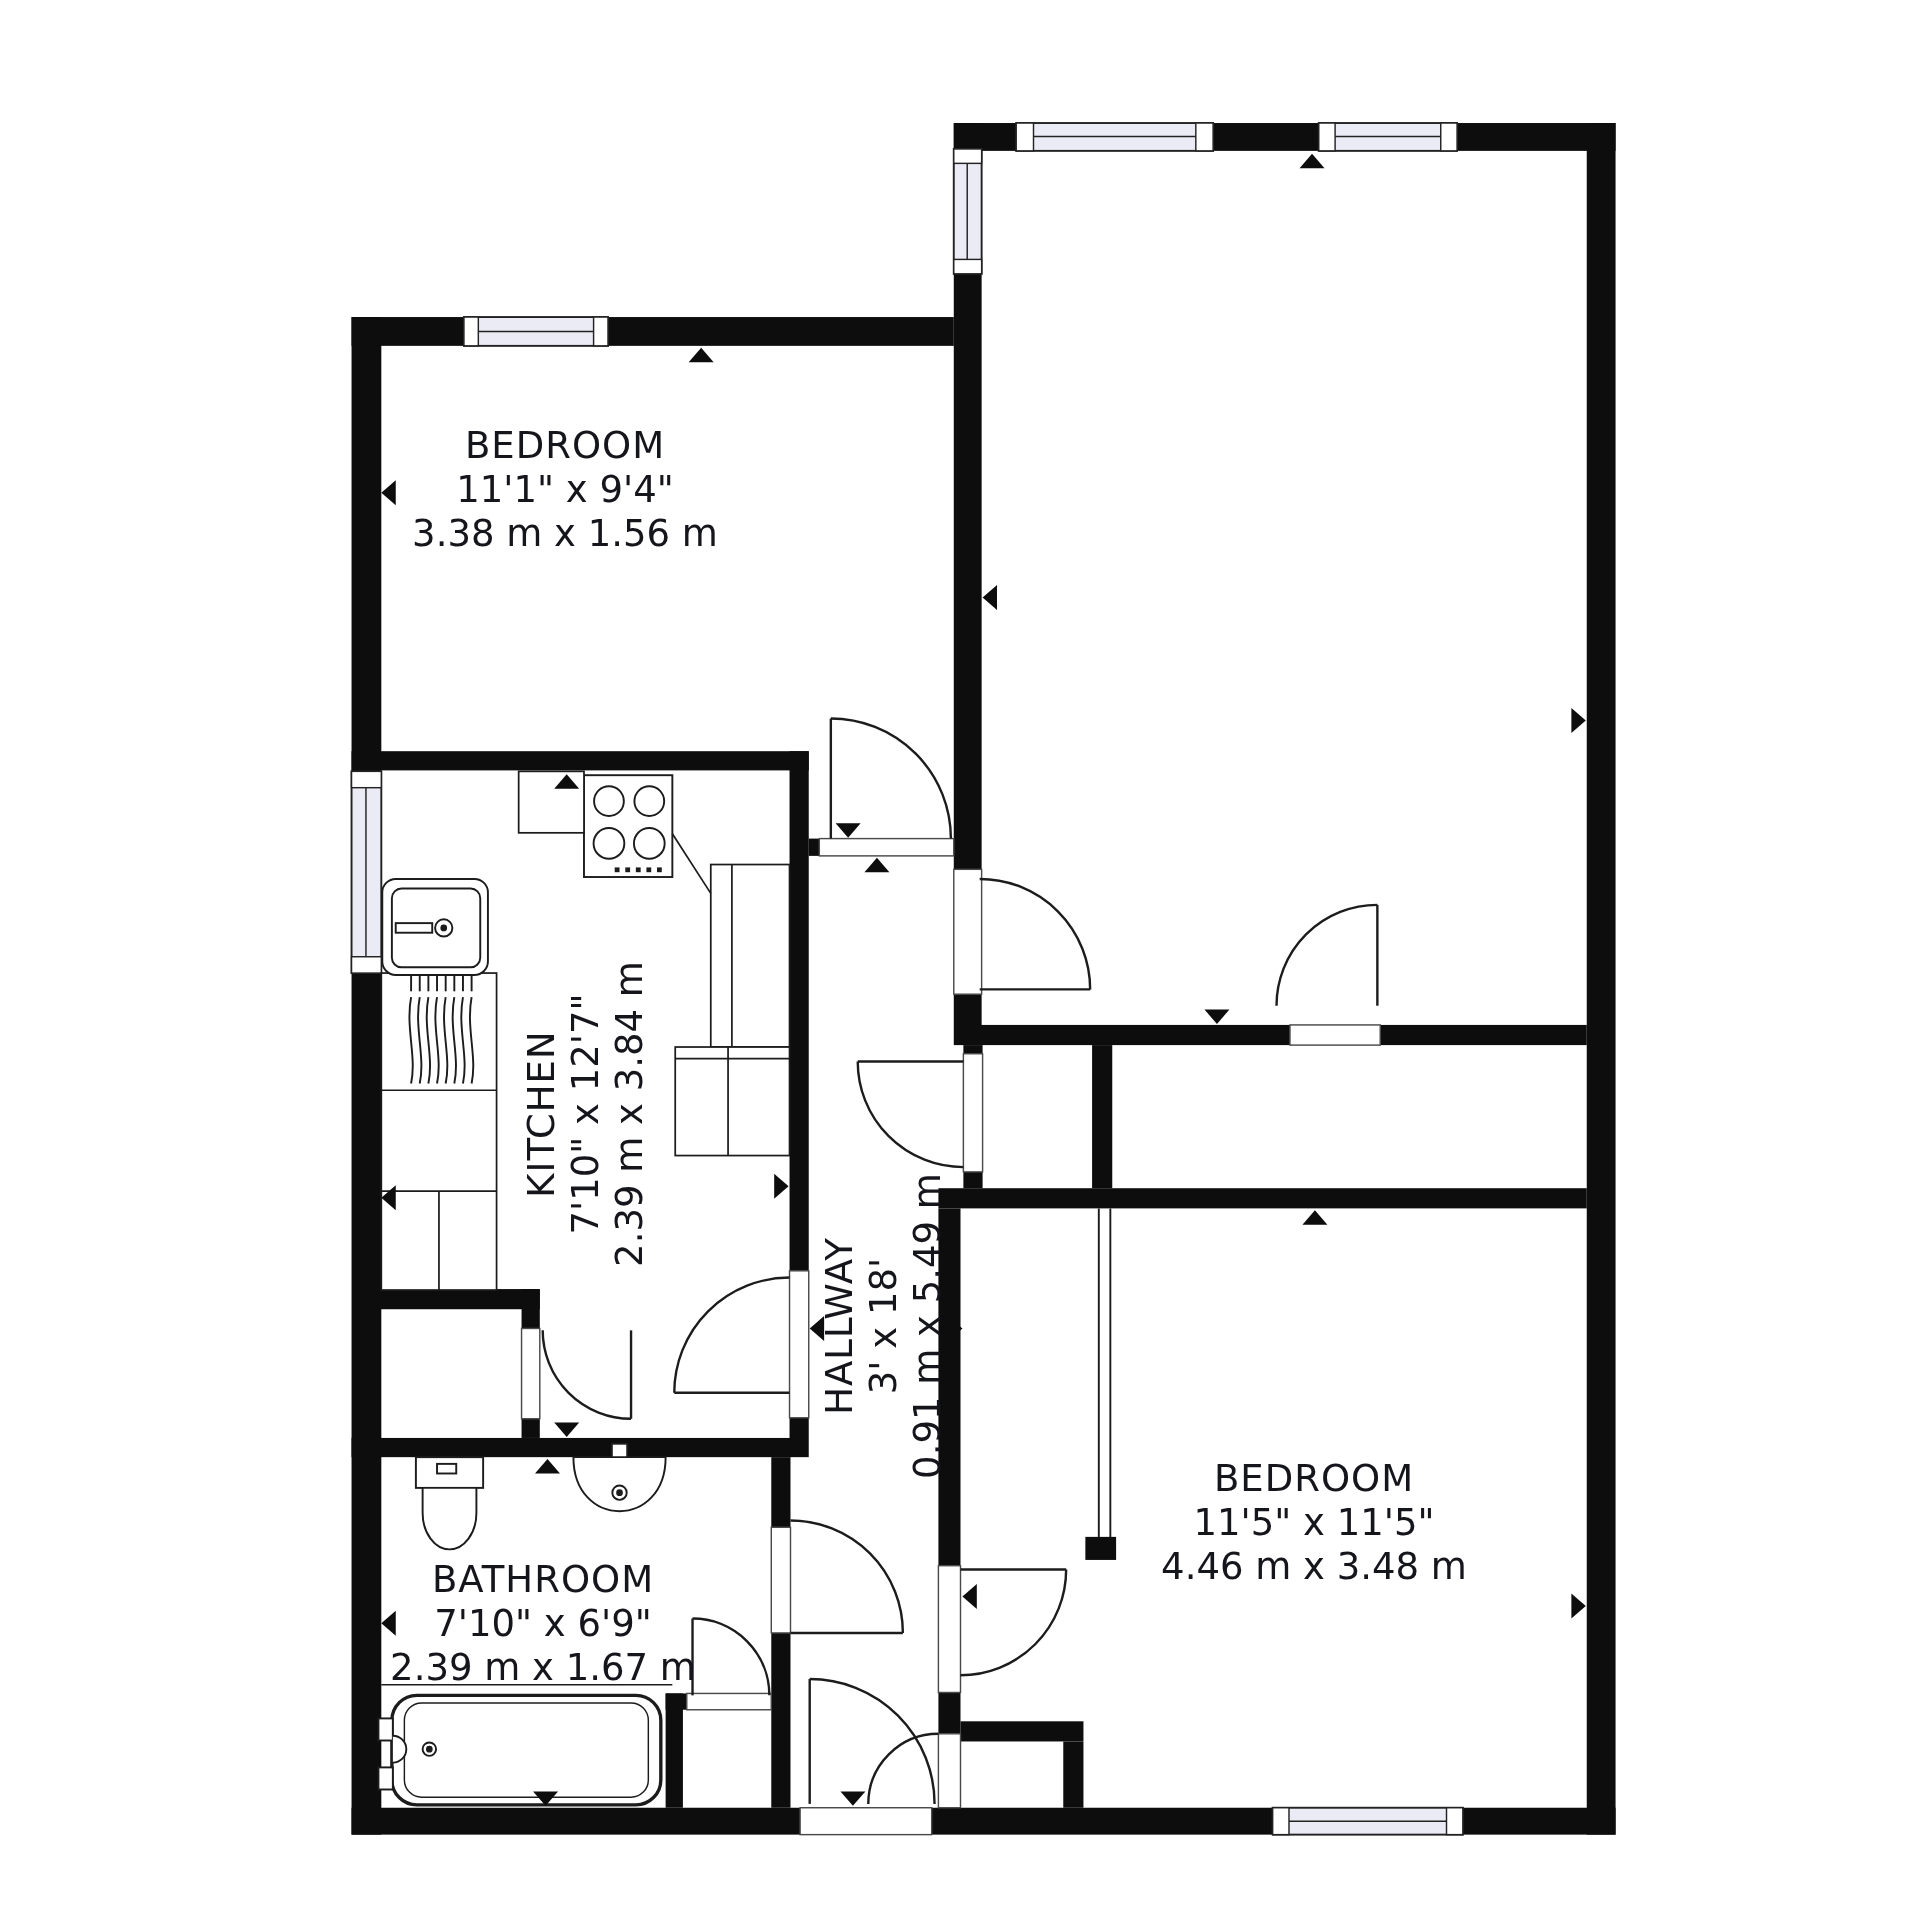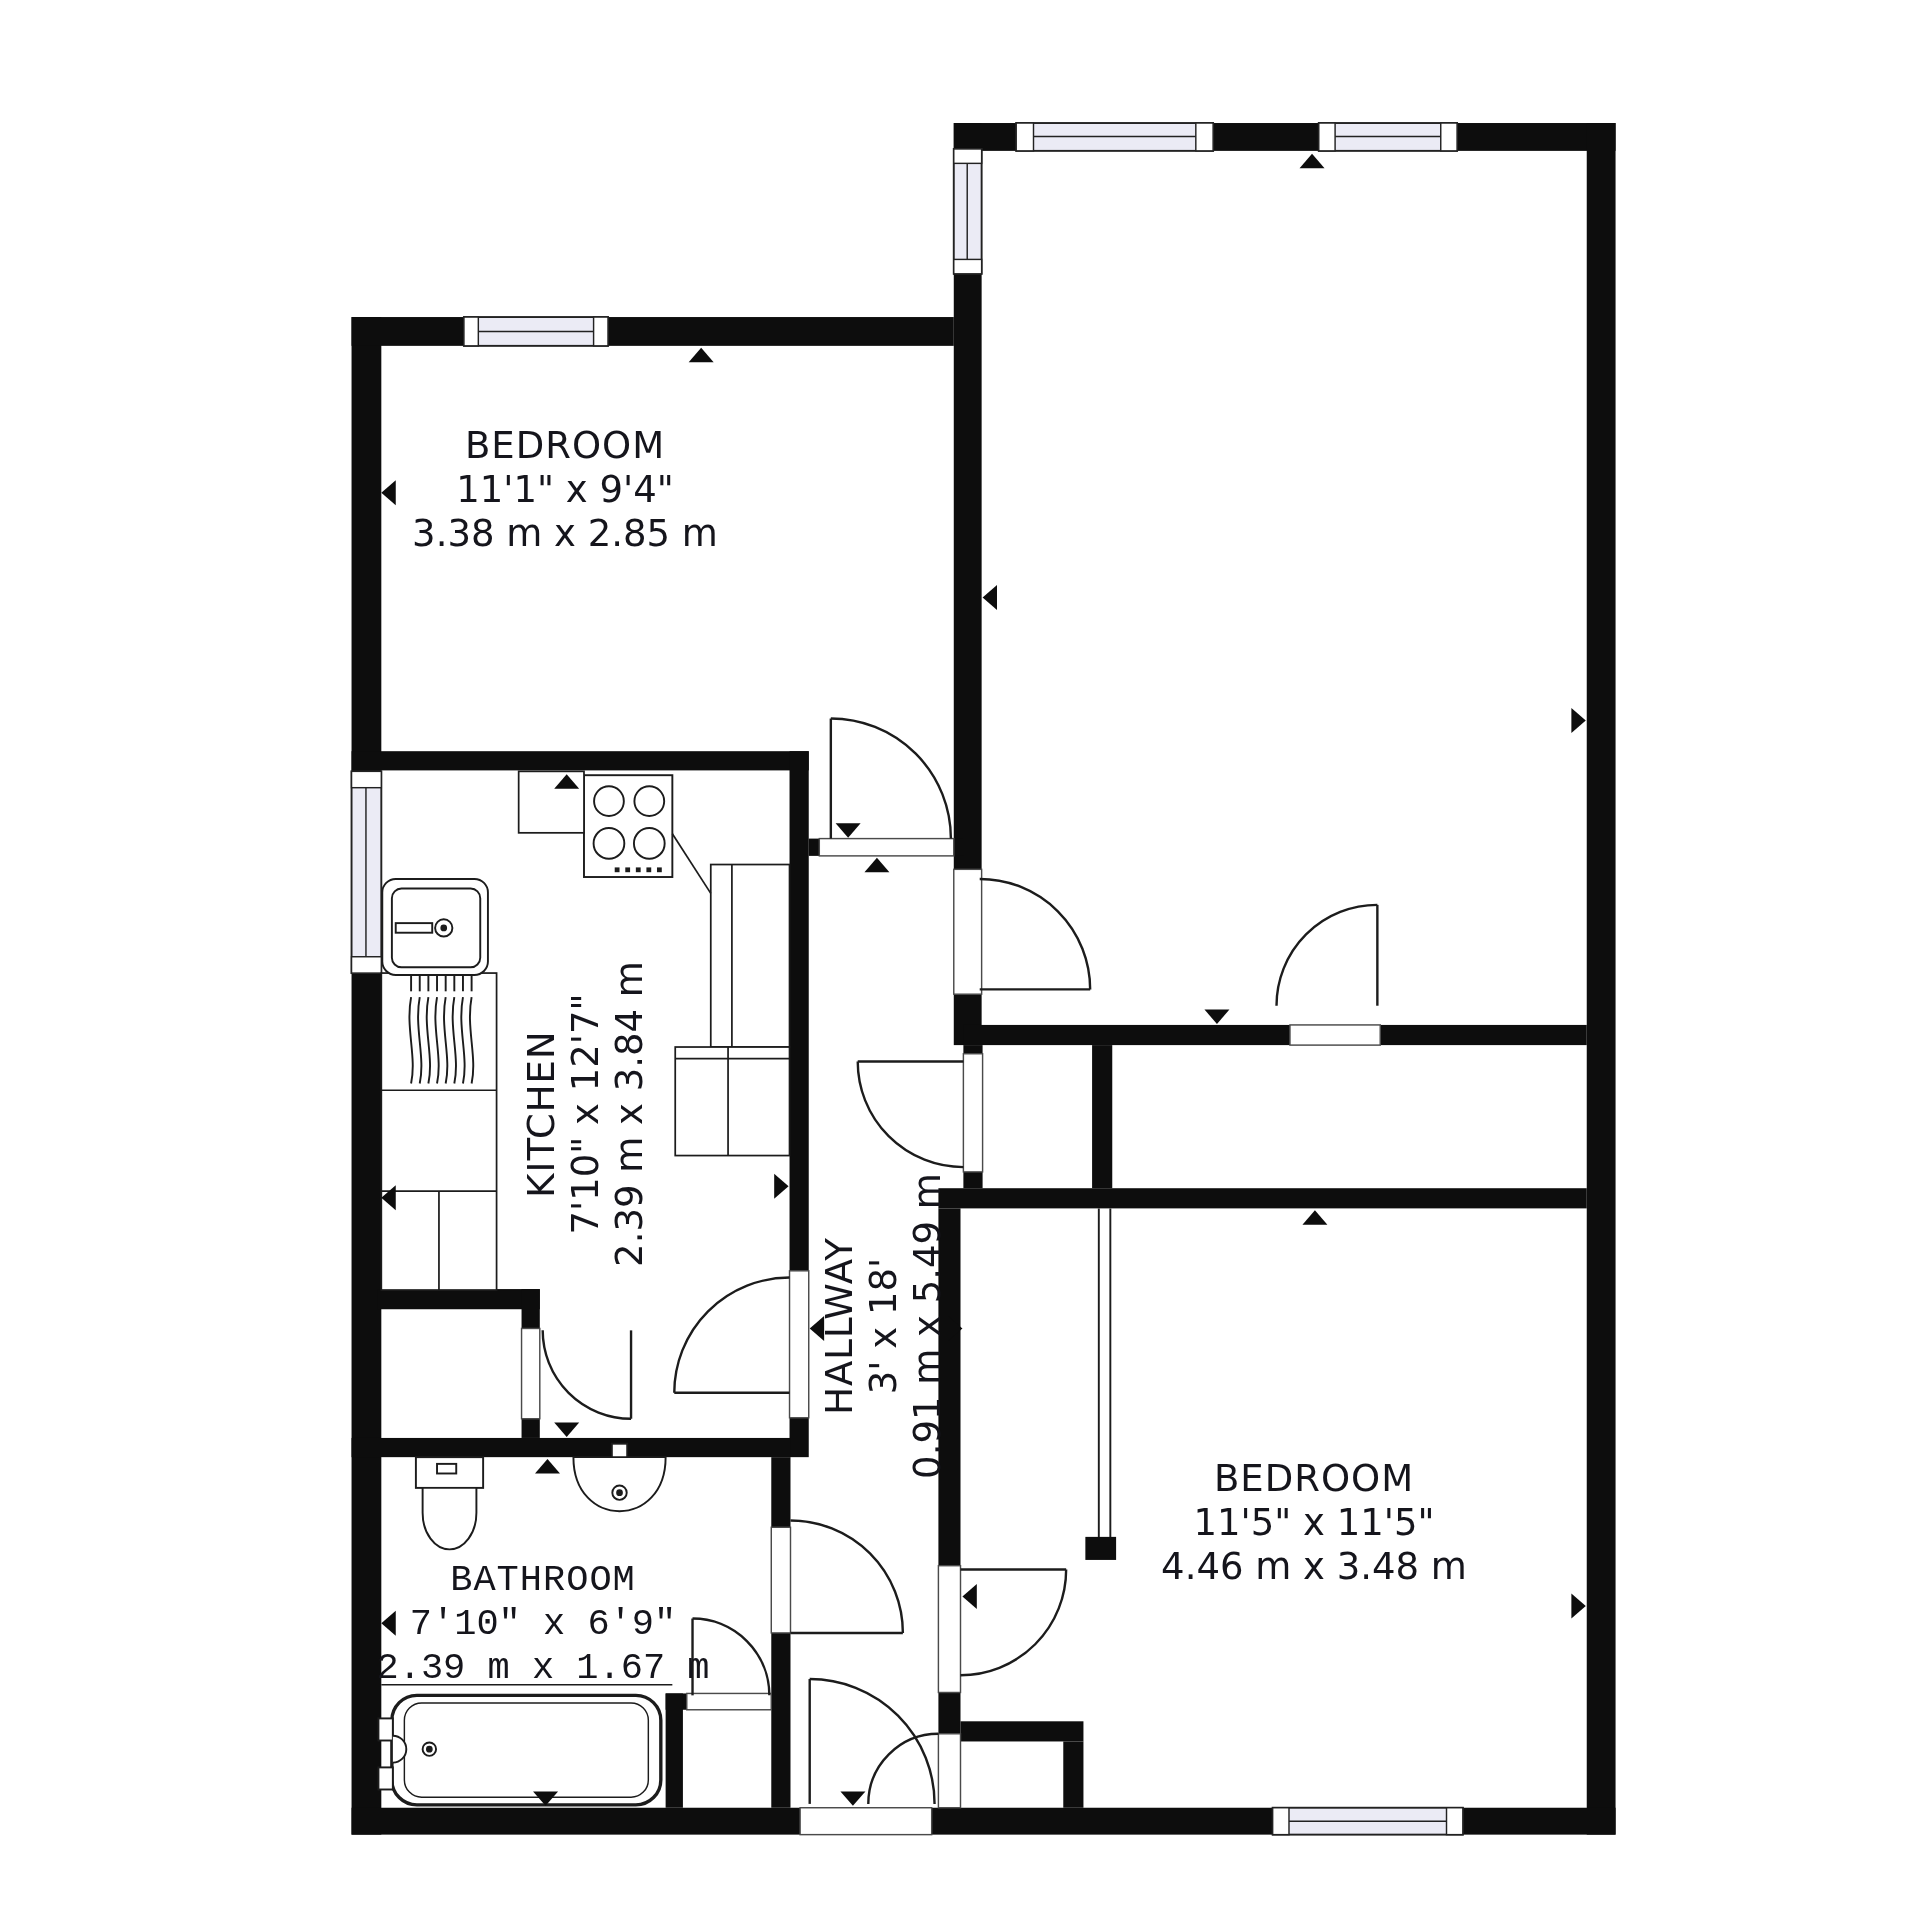--- a/index.html
+++ b/index.html
@@ -261,37 +261,37 @@
     <polygon points="1651,750 1636,737 1636,763"></polygon>
     <polygon points="821,1235 806,1222 806,1248"></polygon>
     <polygon points="1002,1383 987,1370 987,1396"></polygon>
     <polygon points="1651,1672 1636,1659 1636,1685"></polygon>
   </g>
 </svg>
 
   <div class="room-label" style="left:565px;top:490px;">
     <div class="rname">BEDROOM</div>
     <div>11'1" x 9'4"</div>
-    <div>3.38 m x 2.85 m</div>
+    <div>3.38 m x 1.56 m</div>
   </div>
 
 
   <div class="room-label vertical" style="left:586px;top:1114px;">
     <div class="rname">KITCHEN</div>
     <div>7'10" x 12'7"</div>
     <div>2.39 m x 3.84 m</div>
   </div>
 
   <div class="room-label vertical" style="left:884px;top:1326px;">
     <div class="rname">HALLWAY</div>
     <div>3' x 18'</div>
     <div>0.91 m x 5.49 m</div>
   </div>
 
-  <div class="room-label" style="left:543px;top:1624px;font-family:Liberation Mono, monospace;">
+  <div class="room-label" style="left:543px;top:1624px;">
     <div class="rname">BATHROOM</div>
     <div>7'10" x 6'9"</div>
     <div>2.39 m x 1.67 m</div>
   </div>
 
   <div class="room-label" style="left:1314px;top:1523px;">
     <div class="rname">BEDROOM</div>
     <div>11'5" x 11'5"</div>
     <div>4.46 m x 3.48 m</div>
   </div>

